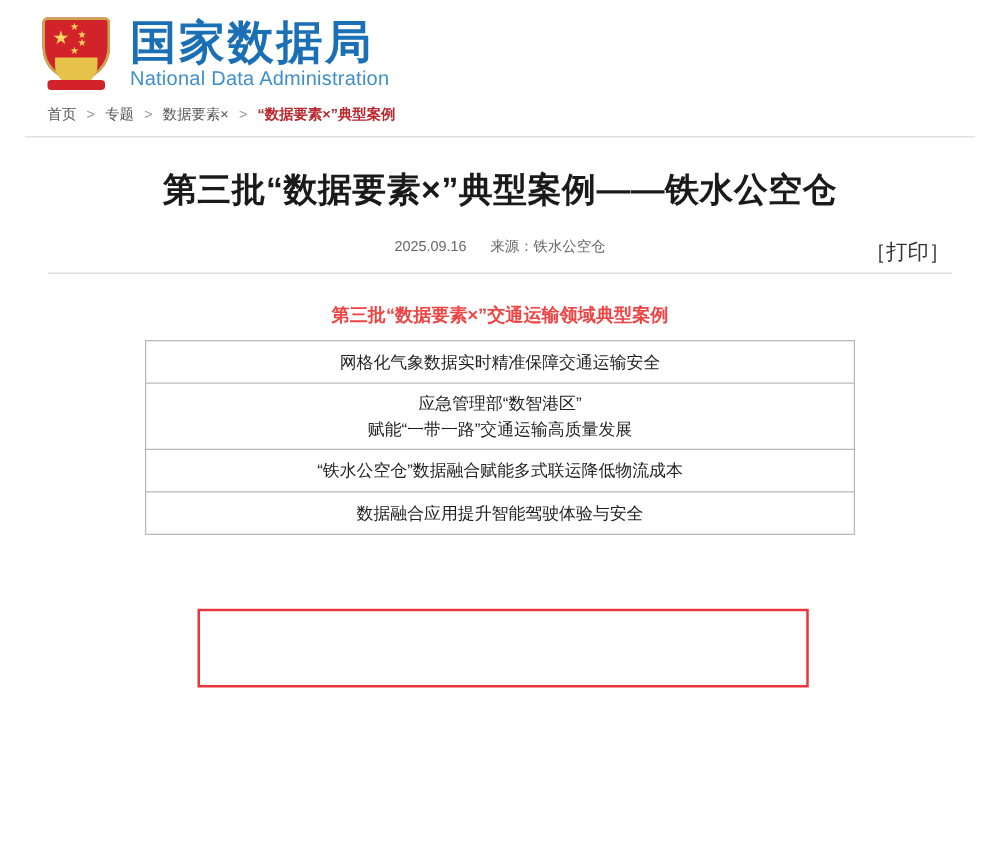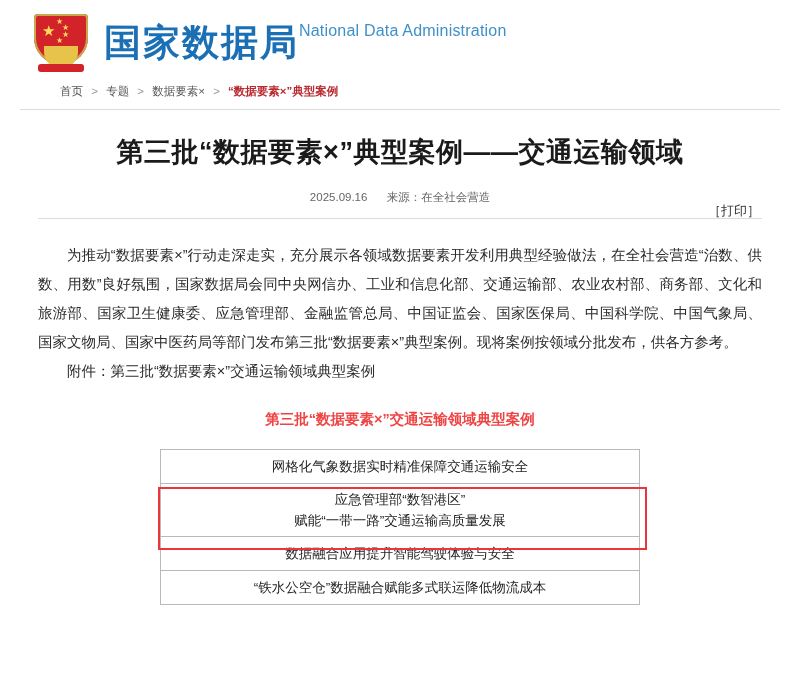--- a/index.html
+++ b/index.html
@@ -66,41 +66,41 @@
   .emblem .star-s4 { position:absolute; left:26px; top:25px; color:#ffd95e; font-size:8px; line-height:8px;}
   .emblem .ribbon {
     position: absolute;
     left: 8px;
     bottom: 2px;
     width: 46px;
     height: 8px;
     background: #d3232a;
     border-radius: 3px;
   }
-  .title-block { display: flex; flex-direction: row; justify-content: center;}
+  .title-block { display: flex; flex-direction: column; justify-content: center;}
   .org-cn {
     font-size: 37px;
     letter-spacing: 2px;
     color: #1a6fb5;
     font-weight: bold;
     line-height: 42px;
     font-family: "Liberation Sans", "DejaVu Sans", sans-serif;
   }
   .org-en {
     font-size: 16px;
     color: #3f8fc9;
     line-height: 18px;
     letter-spacing: 0.2px;
   }
 
   
   .breadcrumb {
     font-size: 11.5px;
     color: #555;
-    padding: 4px 0 8px 60px;
+    padding: 4px 0 8px 38px;
   }
   .breadcrumb .sep { color: #999; margin: 0 5px; }
   .breadcrumb .current { color: #b8282e; font-weight: bold; }
 
   .hr-top {
     border: 0;
     border-top: 1px solid #dcdcdc;
     margin: 2px 20px 0 20px;
   }
 
@@ -122,23 +122,23 @@
     text-align: center;
     font-size: 11.5px;
     color: #666;
     margin-top: 18px;
     height: 18px;
   }
   .meta-date { margin-right: 16px; }
   .print-link {
     position: absolute;
     right: 2px;
-    top: 12px;
+    top: 0;
     color: #333;
-    font-size: 13px;
+    font-size: 17px;
     cursor: pointer;
     margin-left: 24px;
   }
   .hr-meta {
     border: 0;
     border-top: 1px solid #dcdcdc;
     margin: 10px 0 0 0;
   }
 
   .body-text {
@@ -153,22 +153,22 @@
 
   
   .table-title {
     text-align: center;
     font-size: 14.5px;
     font-weight: bold;
     color: #ef4444;
     margin-top: 24px;
   }
   .case-table {
-    width: 480px;
-    margin: 20px auto 0 auto;
+    width: 568px;
+    margin: 10px auto 0 auto;
     border-collapse: collapse;
     position: relative;
   }
   .case-table td {
     border: 1px solid #b9b9b9;
     text-align: center;
     font-size: 13.5px;
     color: #1f1f1f;
     padding: 6px 6px;
     line-height: 21px;
@@ -212,53 +212,49 @@
     <span class="sep">&gt;</span>
     <span>数据要素×</span>
     <span class="sep">&gt;</span>
     <span class="current">“数据要素×”典型案例</span>
   </div>
 
   <hr class="hr-top">
 
   <div class="article">
 
-    <h1 class="doc-title">第三批“数据要素×”典型案例——交通运输领域</h1>
+    <h1 class="doc-title">第三批“数据要素×”典型案例——铁水公空仓</h1>
 
     <div class="meta-row">
       <span class="meta-date">2025.09.16</span>
-      <span>来源：在全社会营造</span>
+      <span>来源：铁水公空仓</span>
       <span class="print-link">［打印］</span>
     </div>
 
     <hr class="hr-meta">
 
-    <div class="body-text">
-      <p class="indent2">为推动“数据要素×”行动走深走实，充分展示各领域数据要素开发利用典型经验做法，在全社会营造“治数、供数、用数”良好氛围，国家数据局会同中央网信办、工业和信息化部、交通运输部、农业农村部、商务部、文化和旅游部、国家卫生健康委、应急管理部、金融监管总局、中国证监会、国家医保局、中国科学院、中国气象局、国家文物局、国家中医药局等部门发布第三批“数据要素×”典型案例。现将案例按领域分批发布，供各方参考。</p>
-      <p class="indent2">附件：第三批“数据要素×”交通运输领域典型案例</p>
-    </div>
 
     <div class="table-title">第三批“数据要素×”交通运输领域典型案例</div>
 
     <table class="case-table">
       <tbody>
         <tr>
           <td>网格化气象数据实时精准保障交通运输安全</td>
         </tr>
         <tr class="row-highlight">
           <td class="two-line">
             <div>应急管理部“数智港区”</div>
             <div>赋能“一带一路”交通运输高质量发展</div>
           </td>
         </tr>
         <tr>
+          <td>“铁水公空仓”数据融合赋能多式联运降低物流成本</td>
+        </tr>
+        <tr>
           <td>数据融合应用提升智能驾驶体验与安全</td>
-        </tr>
-        <tr>
-          <td>“铁水公空仓”数据融合赋能多式联运降低物流成本</td>
         </tr>
       </tbody>
     </table>
 
   </div>
 
   <div class="highlight-box" id="hl-box" style="left: 157.5px; top: 486.5px; width: 485px; height: 59px; position: absolute;"></div>
 
 </div>
 

